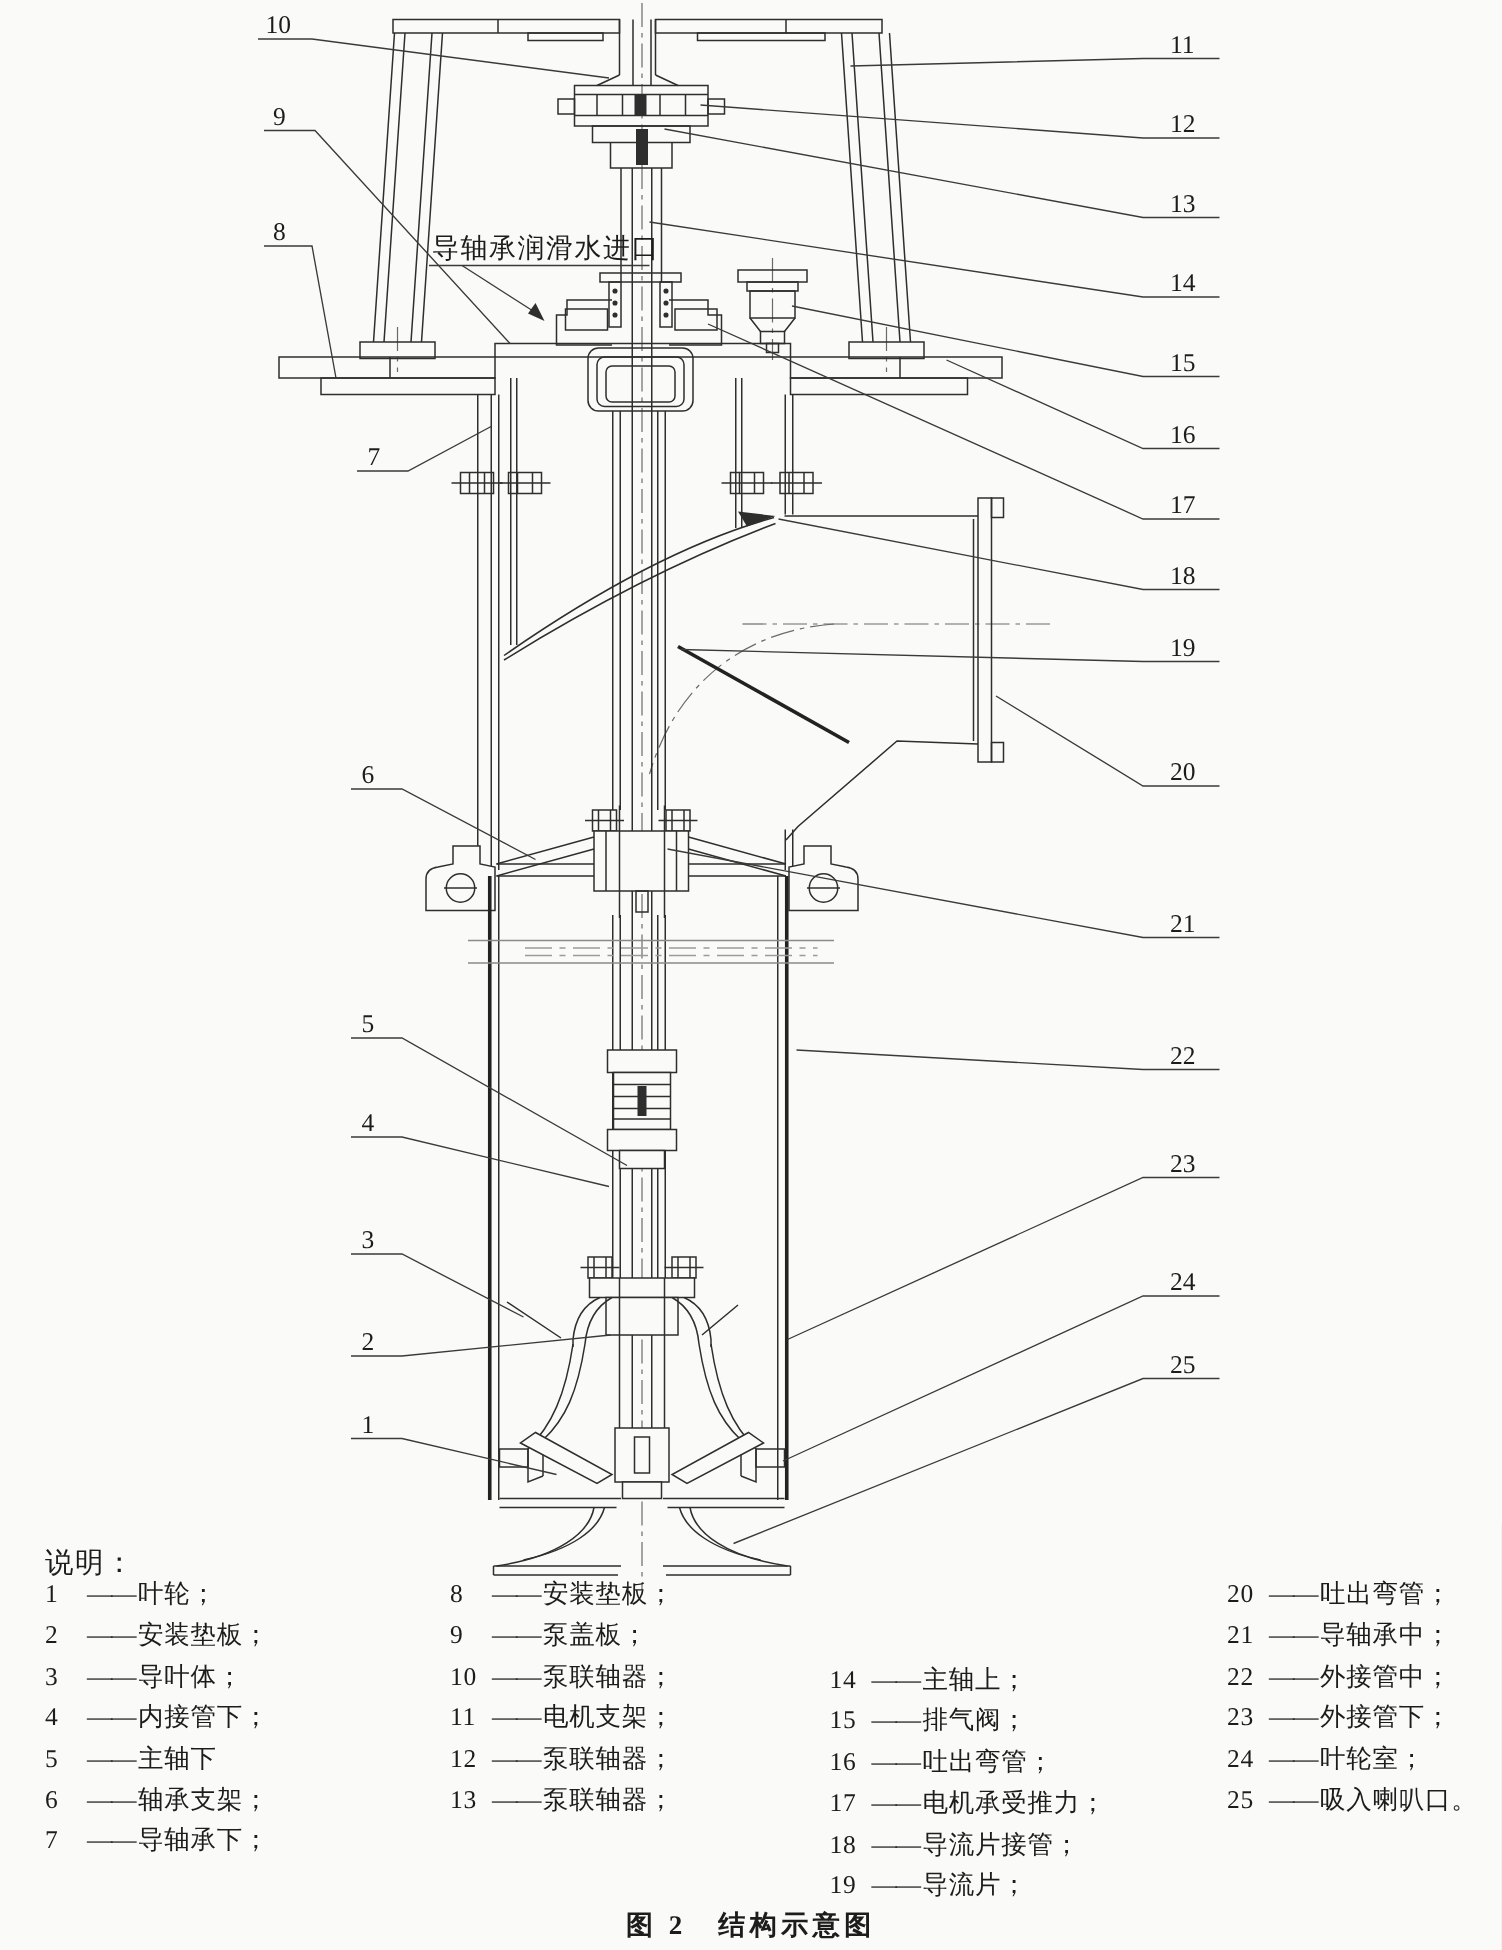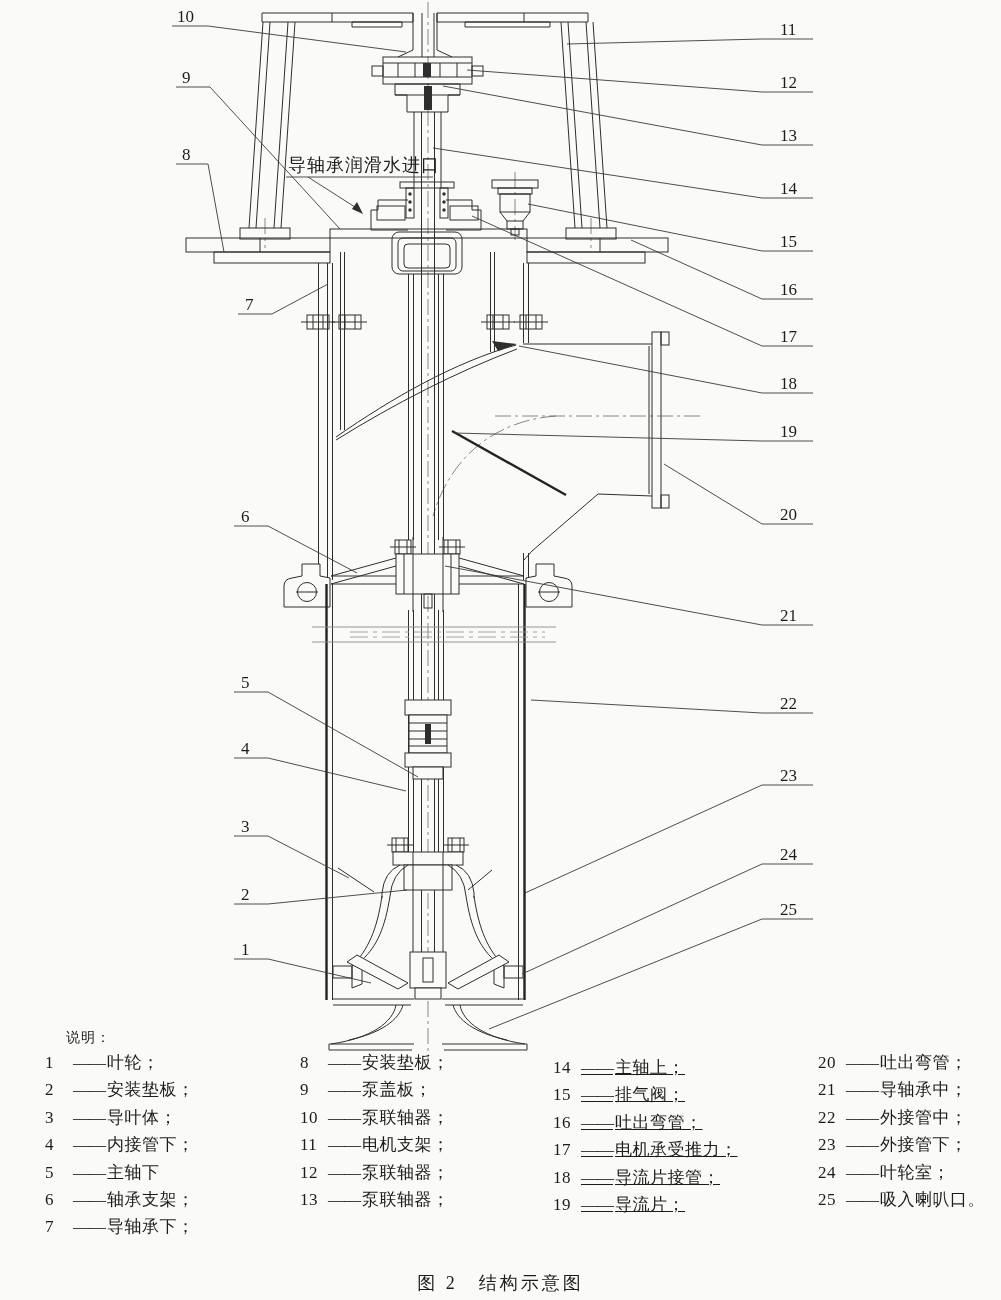--- a/index.html
+++ b/index.html
@@ -13,24 +13,24 @@
   .cl{stroke:#6a6a6a;stroke-width:.8;fill:none;stroke-dasharray:16 4 3 4;}
   .brk{stroke:#8a8a8a;stroke-width:.9;fill:none;}
   .brkd{stroke:#9a9a9a;stroke-width:.9;fill:none;stroke-dasharray:18 5 4 5;}
   .wfill{fill:#fafaf8;stroke:#2e2e2e;stroke-width:1;}
   .dk{fill:#2e2e2e;stroke:none;}
   .ldr{stroke:#3a3a3a;stroke-width:.9;fill:none;}
   .legend-col{position:absolute;font-size:17px;letter-spacing:.5px;}
   .lrow{height:27.4px;line-height:27.4px;white-space:nowrap;}
   .lnum{display:inline-block;width:28px;}
   .ldash{letter-spacing:-1px;margin-right:2px;}
-  .ltitle{position:absolute;left:30px;top:1029px;font-size:14px;letter-spacing:1px;margin-left:36px;}
+  .ltitle{position:absolute;left:30px;top:1029px;font-size:19px;letter-spacing:1px;}
   .note{position:absolute;left:28px;top:1245px;font-size:17px;letter-spacing:.5px;}
   .caption{position:absolute;left:0;right:0;top:1271px;text-align:center;font-size:18px;
-           font-weight:normal;letter-spacing:3px;}
+           font-weight:bold;letter-spacing:3px;}
 </style>
 </head>
 <body>
 
 <div id="page">
 
 <svg width="1001" height="1300" viewBox="0 0 1001 1300">
 
   <g>
     <path class="cl" d="M428,2 V1060"></path>
@@ -278,40 +278,40 @@
     <text x="780" y="621">21</text>
     <text x="780" y="709">22</text>
     <text x="780" y="781">23</text>
     <text x="780" y="860">24</text>
     <text x="780" y="915">25</text>
   </g>
 </svg>
 
   <div class="ltitle">说明：</div>
 
-  <div class="legend-col" style="left:30px;top:1049px;margin-left:15px;">
+  <div class="legend-col" style="left:30px;top:1049px;">
     <div class="lrow"><span class="lnum">1</span><span class="ldash">——</span><span>叶轮；</span></div>
     <div class="lrow"><span class="lnum">2</span><span class="ldash">——</span><span>安装垫板；</span></div>
     <div class="lrow"><span class="lnum">3</span><span class="ldash">——</span><span>导叶体；</span></div>
     <div class="lrow"><span class="lnum">4</span><span class="ldash">——</span><span>内接管下；</span></div>
     <div class="lrow"><span class="lnum">5</span><span class="ldash">——</span><span>主轴下</span></div>
     <div class="lrow"><span class="lnum">6</span><span class="ldash">——</span><span>轴承支架；</span></div>
     <div class="lrow"><span class="lnum">7</span><span class="ldash">——</span><span>导轴承下；</span></div>
   </div>
 
   <div class="legend-col" style="left:300px;top:1049px;">
     <div class="lrow"><span class="lnum">8</span><span class="ldash">——</span><span>安装垫板；</span></div>
     <div class="lrow"><span class="lnum">9</span><span class="ldash">——</span><span>泵盖板；</span></div>
     <div class="lrow"><span class="lnum">10</span><span class="ldash">——</span><span>泵联轴器；</span></div>
     <div class="lrow"><span class="lnum">11</span><span class="ldash">——</span><span>电机支架；</span></div>
     <div class="lrow"><span class="lnum">12</span><span class="ldash">——</span><span>泵联轴器；</span></div>
     <div class="lrow"><span class="lnum">13</span><span class="ldash">——</span><span>泵联轴器；</span></div>
   </div>
 
-  <div class="legend-col" style="left:553px;top:1054px;text-decoration:underline;">
+  <div class="legend-col" style="left:553px;top:1106px;">
     <div class="lrow"><span class="lnum">14</span><span class="ldash">——</span><span>主轴上；</span></div>
     <div class="lrow"><span class="lnum">15</span><span class="ldash">——</span><span>排气阀；</span></div>
     <div class="lrow"><span class="lnum">16</span><span class="ldash">——</span><span>吐出弯管；</span></div>
     <div class="lrow"><span class="lnum">17</span><span class="ldash">——</span><span>电机承受推力；</span></div>
     <div class="lrow"><span class="lnum">18</span><span class="ldash">——</span><span>导流片接管；</span></div>
     <div class="lrow"><span class="lnum">19</span><span class="ldash">——</span><span>导流片；</span></div>
   </div>
 
   <div class="legend-col" style="left:818px;top:1049px;">
     <div class="lrow"><span class="lnum">20</span><span class="ldash">——</span><span>吐出弯管；</span></div>

